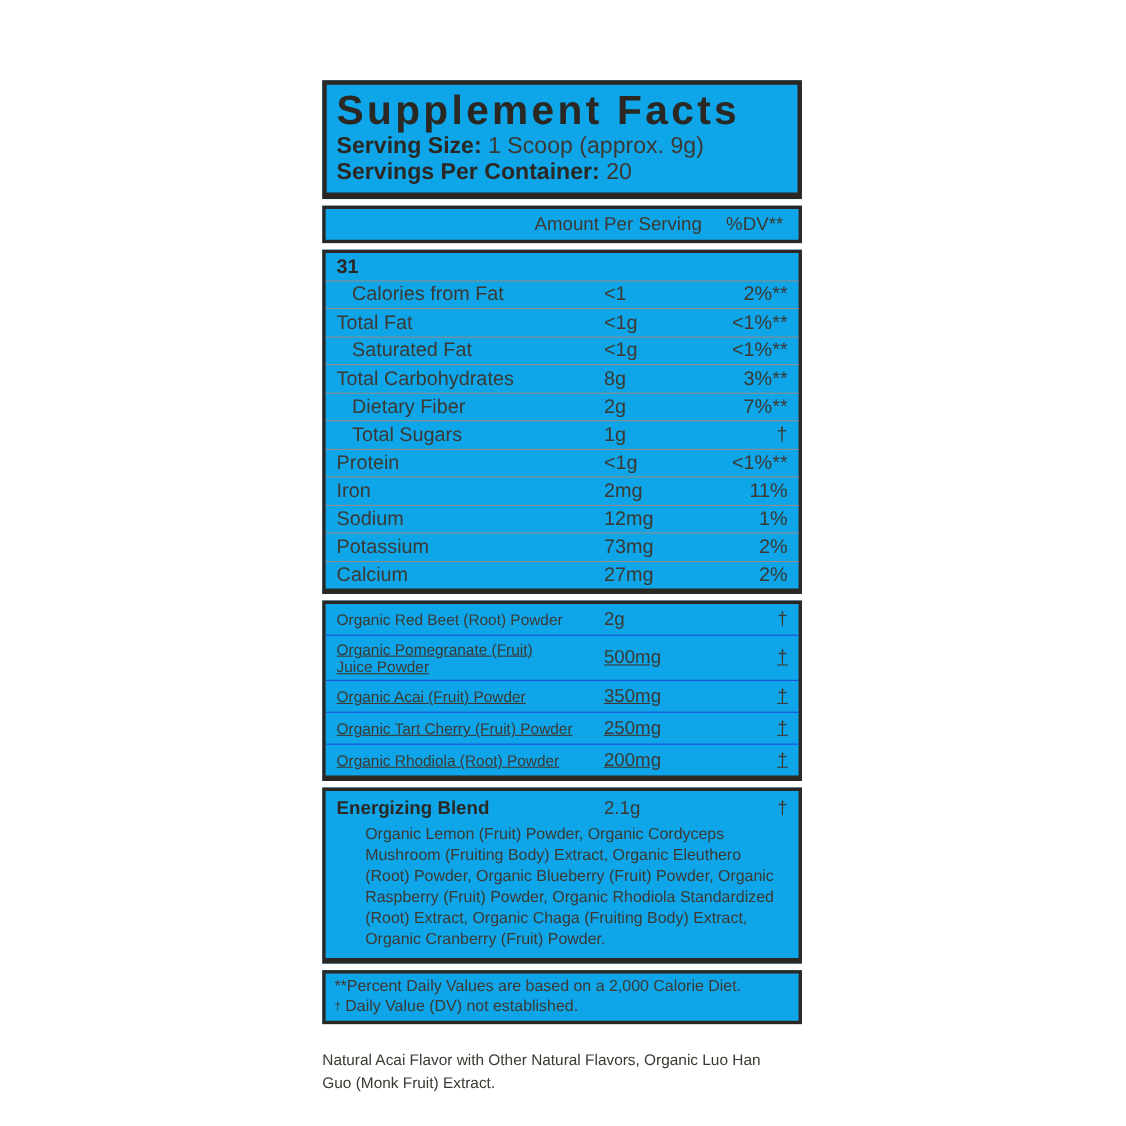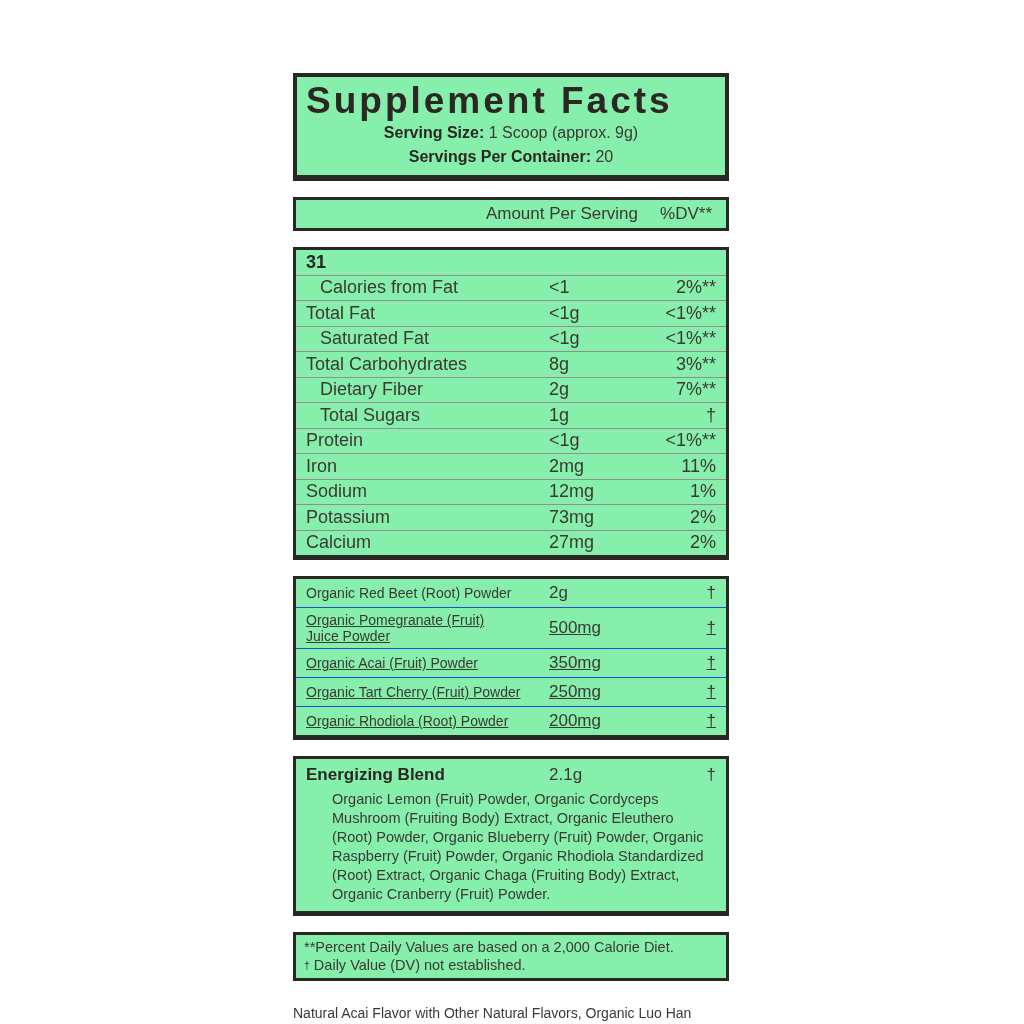--- a/index.html
+++ b/index.html
@@ -10,42 +10,41 @@
     position: relative;
   }
   .label {
     position: absolute;
     left: 293px;
     top: 73px;
     width: 436px;
   }
   .box {
     border: 3px solid #2b2722;
-    background: #86efac;
-    margin-bottom: 16px;
+    background: #0ea5e9;
+    margin-bottom: 6px;
   }
   
   .header-box {
     border-width: 4px;
     border-bottom-width: 6px;
     padding: 3px 9px 6px 9px;
   }
   .title {
     font-size: 37px;
     font-weight: 700;
     letter-spacing: 3px;
     line-height: 41px;
     color: #2b2722;
     white-space: nowrap;
   }
   .serving-line {
-    font-size: 16px;
+    font-size: 21px;
     line-height: 24px;
     color: #3c3933;
-    text-align: center;
   }
   .serving-line b { color: #2b2722; }
   
   .cols-box {
     display: flex;
     justify-content: flex-end;
     align-items: center;
     gap: 22px;
     padding: 4px 14px;
     font-size: 17px;

